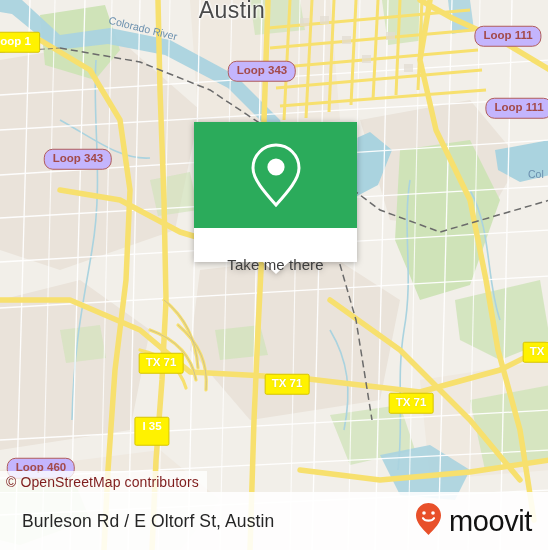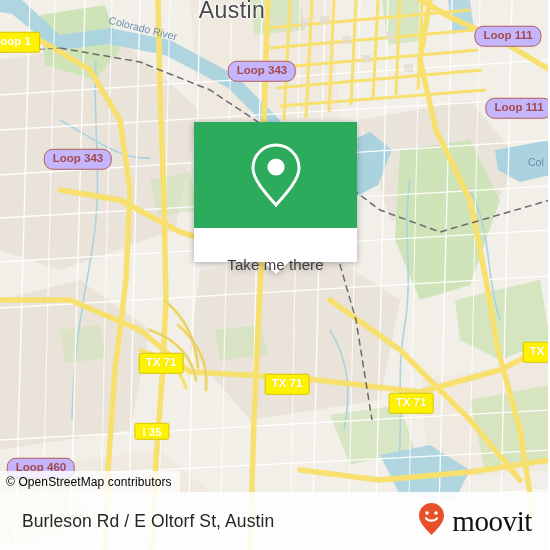--- a/index.html
+++ b/index.html
@@ -47,21 +47,21 @@
     padding: 3px 6px 4px 6px;
     text-shadow: 0 0 2px rgba(140,130,0,.25);
   }
   .shield-interstate {
     background: #fff200;
     border: 1.5px solid #d6c400;
     color: #ffffff;
     border-radius: 2px;
     font-size: 11.5px;
     font-weight: 700;
-    padding: 3px 7px 0 7px;
+    padding: 3px 7px 12px 7px;
   }
 
   
   .place-label {
     position: absolute;
     transform: translate(-50%, -50%);
     color: #4a4a4a;
     font-size: 23px;
     font-weight: 400;
     letter-spacing: .4px;
@@ -116,22 +116,22 @@
   #pin-icon svg { display: block; }
 
   
   #attribution {
     position: absolute;
     left: 0; top: 471px;
     height: 22px;
     padding: 0 8px 0 6px;
     display: flex; align-items: center;
     background: rgba(255,255,255,.78);
-    color: #000000;
-    font-size: 12px;
+    color: #7f1d1d;
+    font-size: 14px;
     z-index: 55;
     letter-spacing: .1px;
   }
 
   
   #footer {
     position: absolute;
     left: 0; right: 0; top: 492px; height: 58px;
     background: rgba(255,255,255,.88);
     display: flex;
@@ -143,21 +143,20 @@
   #footer-title {
     color: #262626;
     font-size: 17.5px;
     letter-spacing: .1px;
     white-space: nowrap;
   }
   #brand {
     display: flex;
     align-items: center;
     gap: 6px;
-    font-family: Liberation Serif, serif;
   }
   #brand-word {
     color: #121212;
     font-size: 29px;
     font-weight: 400;
     letter-spacing: -0.4px;
     line-height: 1;
     margin-left: 1px;
   }
 </style>
@@ -314,21 +313,21 @@
             <rect x="404" y="64" width="9" height="8"></rect>
         </g>
       </g>
     </svg>
   </div>
 
   <div class="place-label" style="left:232px; top:10px;">Austin</div>
 
   <div class="water-label" style="left:108px; top:22px; transform:rotate(14deg);">Colorado River</div>
 
-  <div class="water-label" style="left:528px; top:156px;">Col</div>
+  <div class="water-label" style="left:528px; top:168px;">Col</div>
 
   <div class="shield shield-loop" style="left:12px; top:42px; background:#fff200; border-color:#d6c400; color:#fff; border-radius:2px;">Loop 1</div>
 
   <div class="shield shield-loop" style="left:262px; top:71px;">Loop 343</div>
 
   <div class="shield shield-loop" style="left:508px; top:36px;">Loop 111</div>
 
   <div class="shield shield-loop" style="left:519px; top:108px;">Loop 111</div>
 
   <div class="shield shield-loop" style="left:78px; top:159px;">Loop 343</div>

